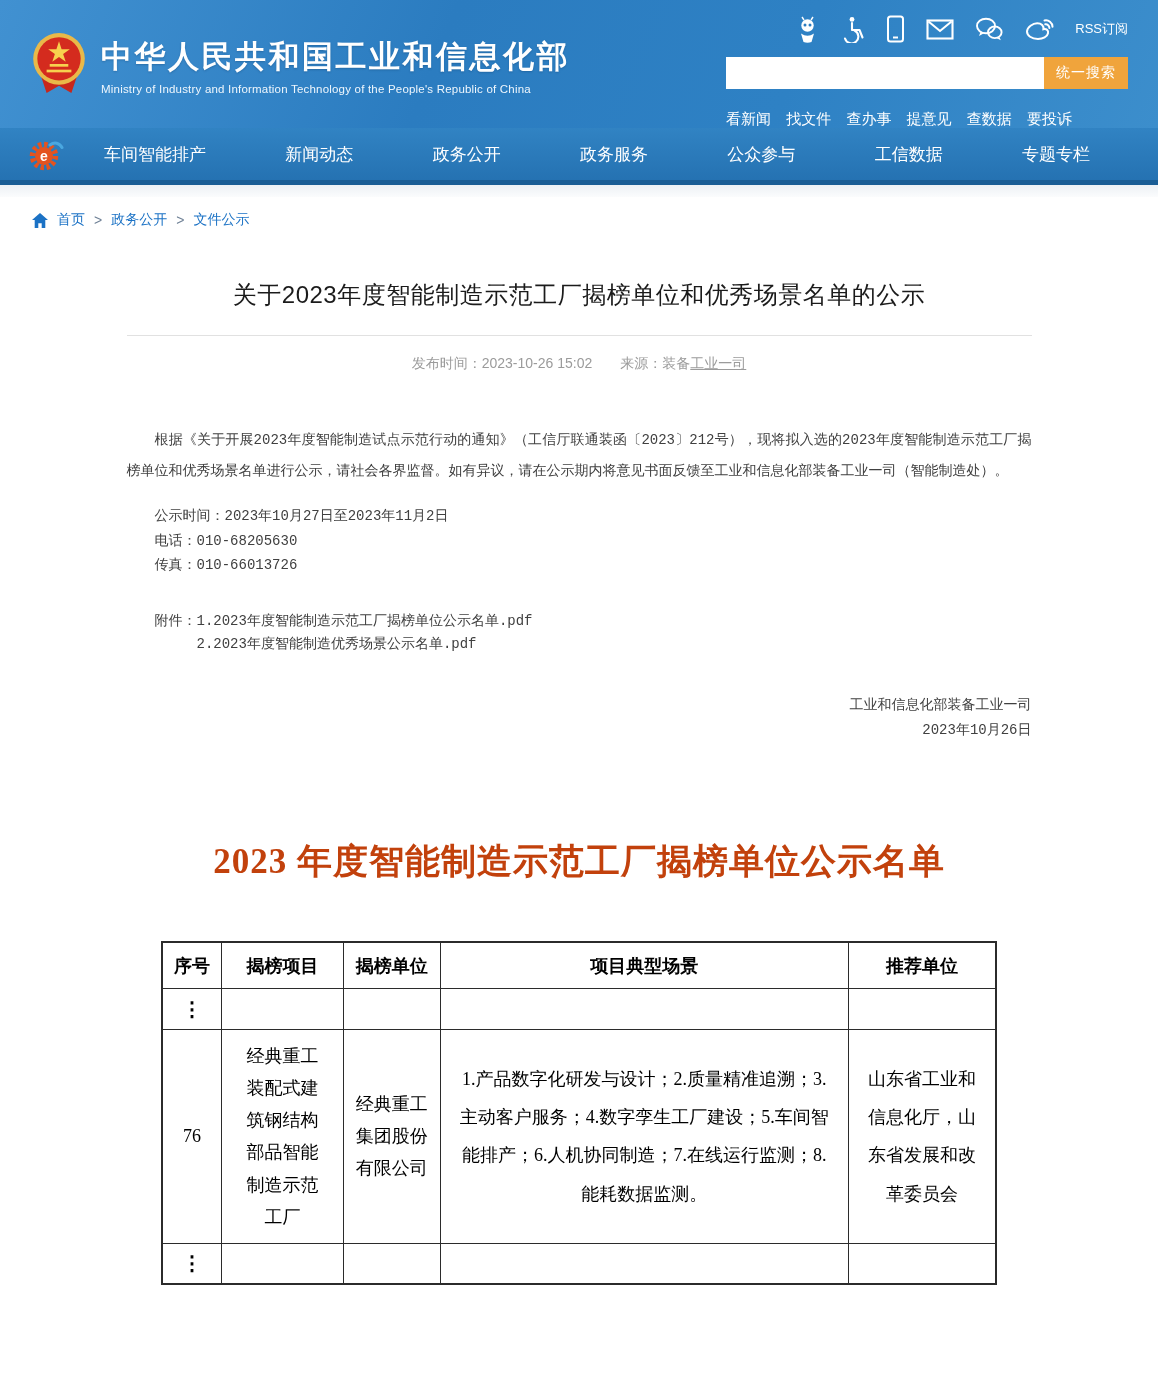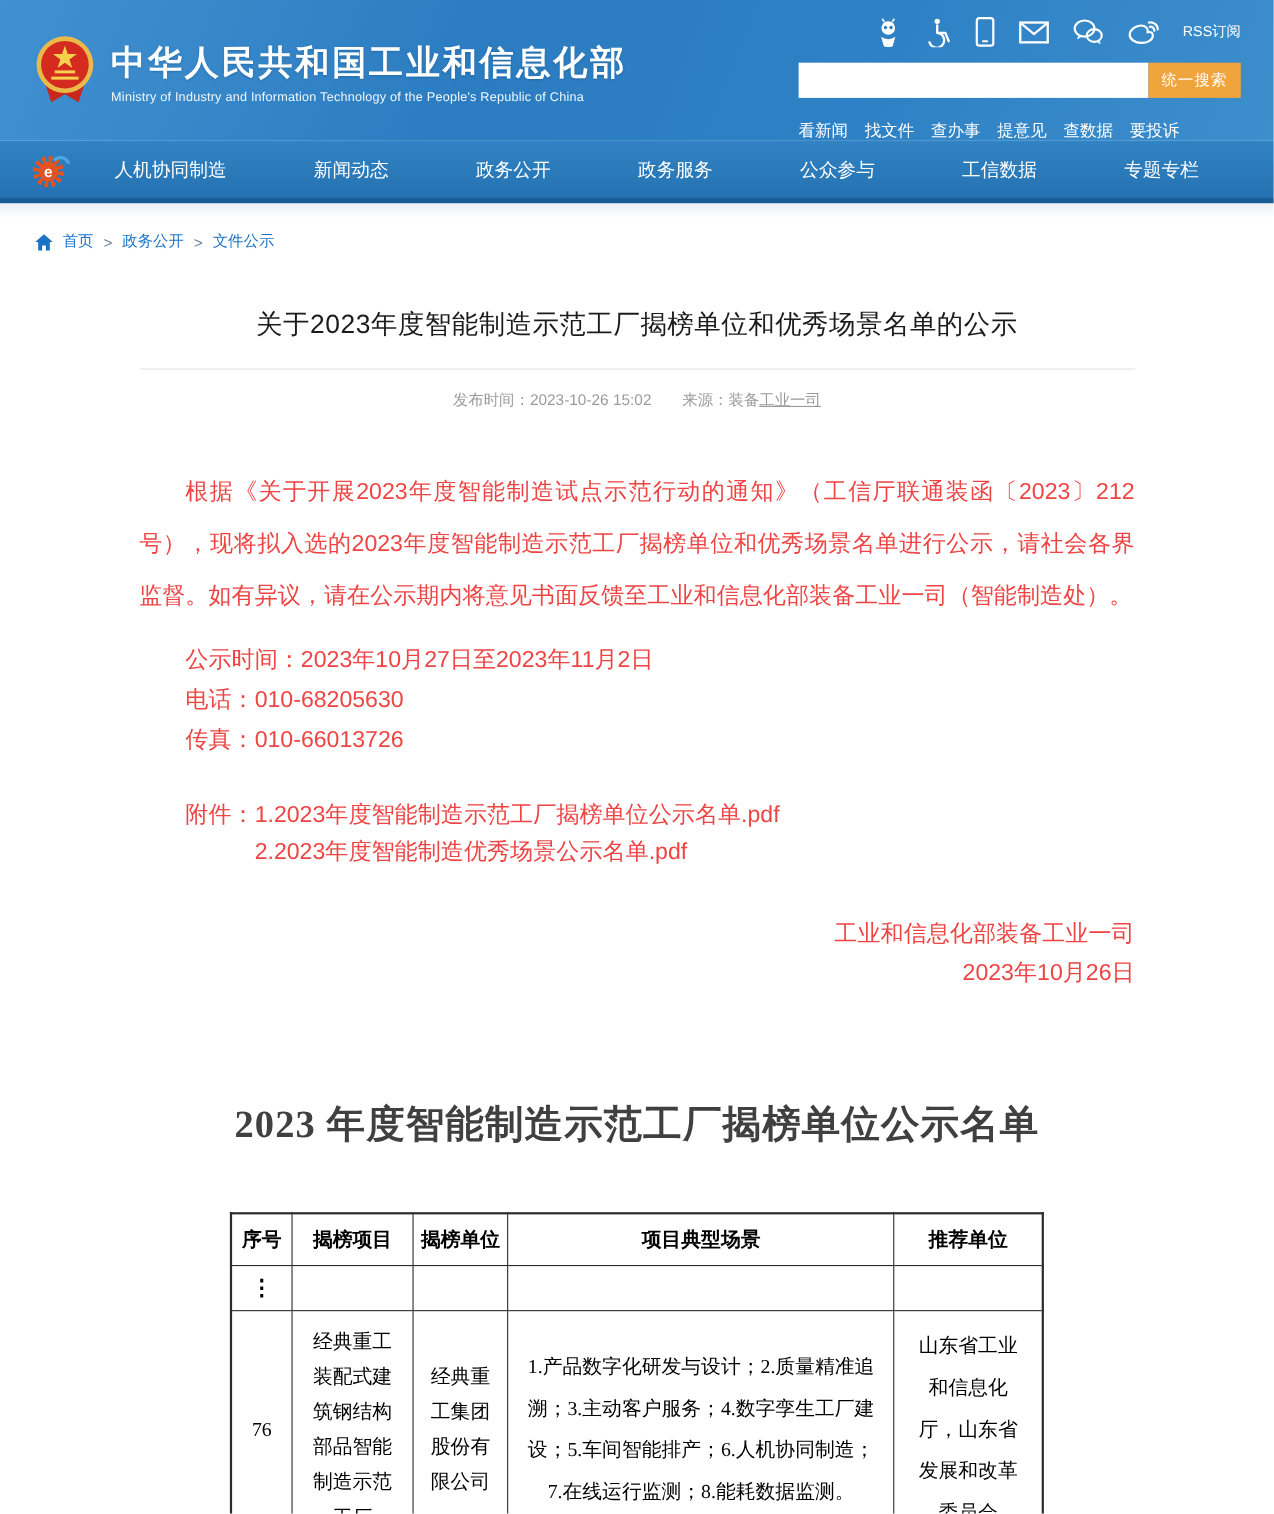--- a/index.html
+++ b/index.html
@@ -76,39 +76,39 @@
   .article { width: 905px; margin: 0 auto; }
   .article-title {
     margin: 50px 0 0; text-align: center;
     font-size: 24px; font-weight: 400; color: #1b1b1b; letter-spacing: .5px;
   }
   .title-divider { border: none; border-top: 1px solid #e1e1e1; margin: 24px 0 0; }
   .meta { text-align: center; color: #9b9b9b; font-size: 14px; margin-top: 19px; }
   .meta .gap { display: inline-block; width: 28px; }
   .meta .src-link { text-decoration: underline; text-align: center; }
 
-  .body-text { font-family: Liberation Sans, sans-serif; color: #ef4444; font-size: 21px; }
+  .body-text { font-family: Liberation Mono, monospace; color: #404040; font-size: 14px; }
   .paragraph { margin: 52px 0 0; line-height: 2.23; text-indent: 2em; text-align: justify; }
   .info-lines { margin-top: 17px; padding-left: 2em; }
   .info-line { line-height: 1.73; }
   .attachments { margin-top: 33px; padding-left: 2em; display: flex; }
   .attach-label { flex: none; line-height: 1.62; }
   .attach-list { display: flex; flex-direction: column; }
   .attach-item { line-height: 1.62; cursor: pointer; }
   .signature-block { margin-top: 38px; text-align: right; }
   .signature-block div { line-height: 1.73; }
 
   
   .list-heading {
     margin: 96px 0 0; text-align: center;
     font-family: "Liberation Serif", serif;
-    font-size: 35px; font-weight: 700; color: #404040; letter-spacing: 1px;
+    font-size: 35px; font-weight: 700; color: #c2410c; letter-spacing: 1px;
   }
   .notice-table {
-    width: 740px; margin: 56px auto 0;
+    width: 836px; margin: 56px auto 0;
     border-collapse: collapse;
     font-family: "Liberation Serif", serif;
     font-size: 18px; color: #000;
     border: 2px solid #2b2b2b;
   }
   .notice-table th, .notice-table td {
     border: 1px solid #2b2b2b; text-align: center; vertical-align: middle;
   }
   .notice-table th { font-weight: 700; height: 47px; padding: 4px 6px; }
   .row-ellipsis td { height: 41px; font-size: 20px; font-weight: 700; }
@@ -208,21 +208,21 @@
 <nav class="main-nav">
   <span class="nav-logo">
     <svg width="36" height="36" viewBox="0 0 36 36">
       <circle cx="16" cy="20" r="11.5" fill="none" stroke="#e4531f" stroke-width="5.5" stroke-dasharray="3.4 2.6"></circle>
       <circle cx="16" cy="20" r="9" fill="#e4531f"></circle>
       <text x="16" y="25" text-anchor="middle" font-size="14" font-weight="bold" fill="#fff" font-family="Liberation Sans, sans-serif">e</text>
       <path d="M22 9 C26.5 5.5 31.5 7 34 11.5" stroke="#4aa7e0" stroke-width="3" fill="none" stroke-linecap="round"></path>
     </svg>
   </span>
   <div class="nav-items">
-    <span class="nav-item">人机协同制造</span>
+    <span class="nav-item">车间智能排产</span>
     <span class="nav-item">新闻动态</span>
     <span class="nav-item">政务公开</span>
     <span class="nav-item">政务服务</span>
     <span class="nav-item">公众参与</span>
     <span class="nav-item">工信数据</span>
     <span class="nav-item">专题专栏</span>
   </div>
 </nav>
 
 <div class="sub-nav-strip"></div>

